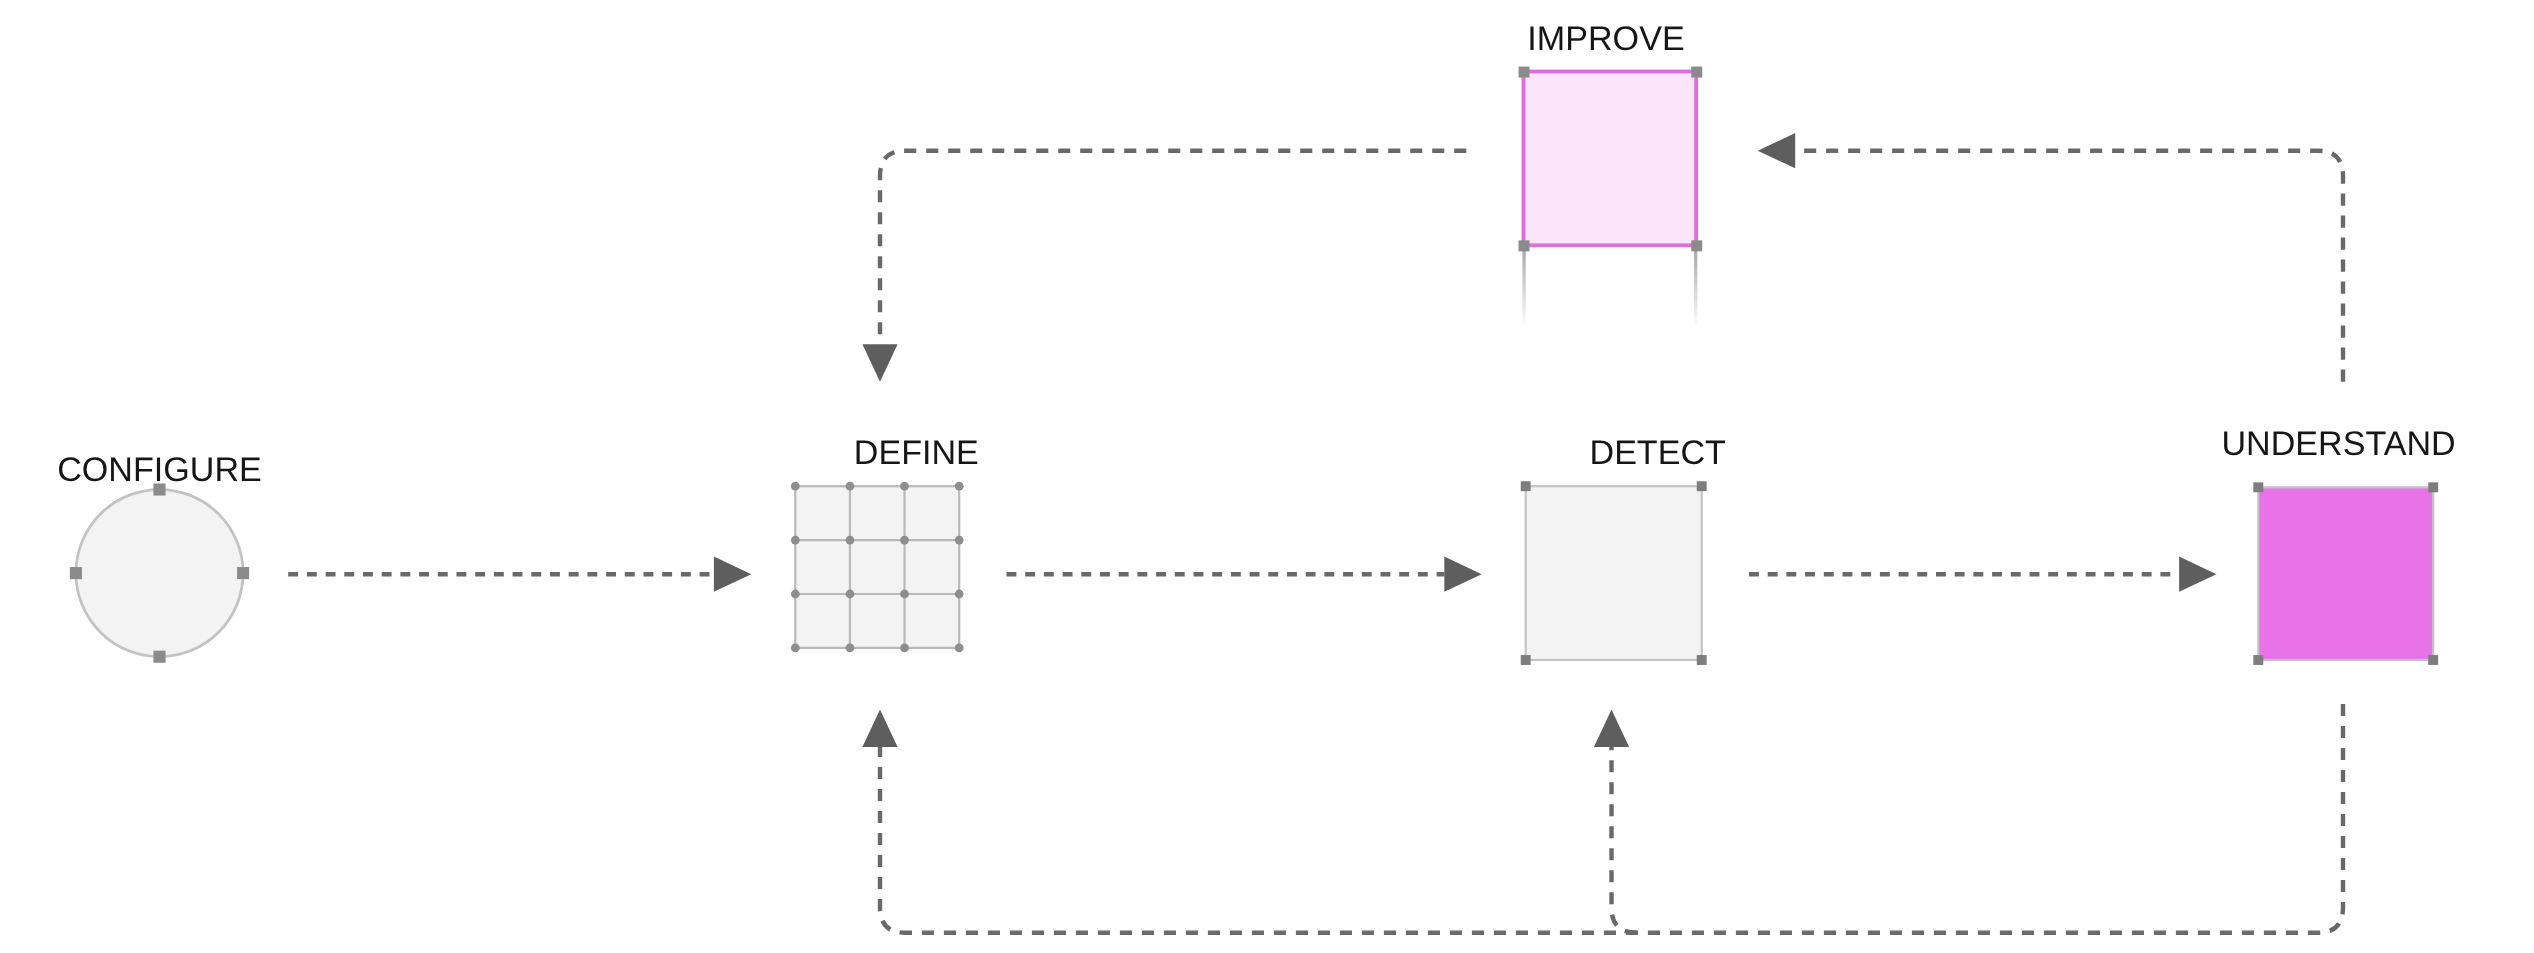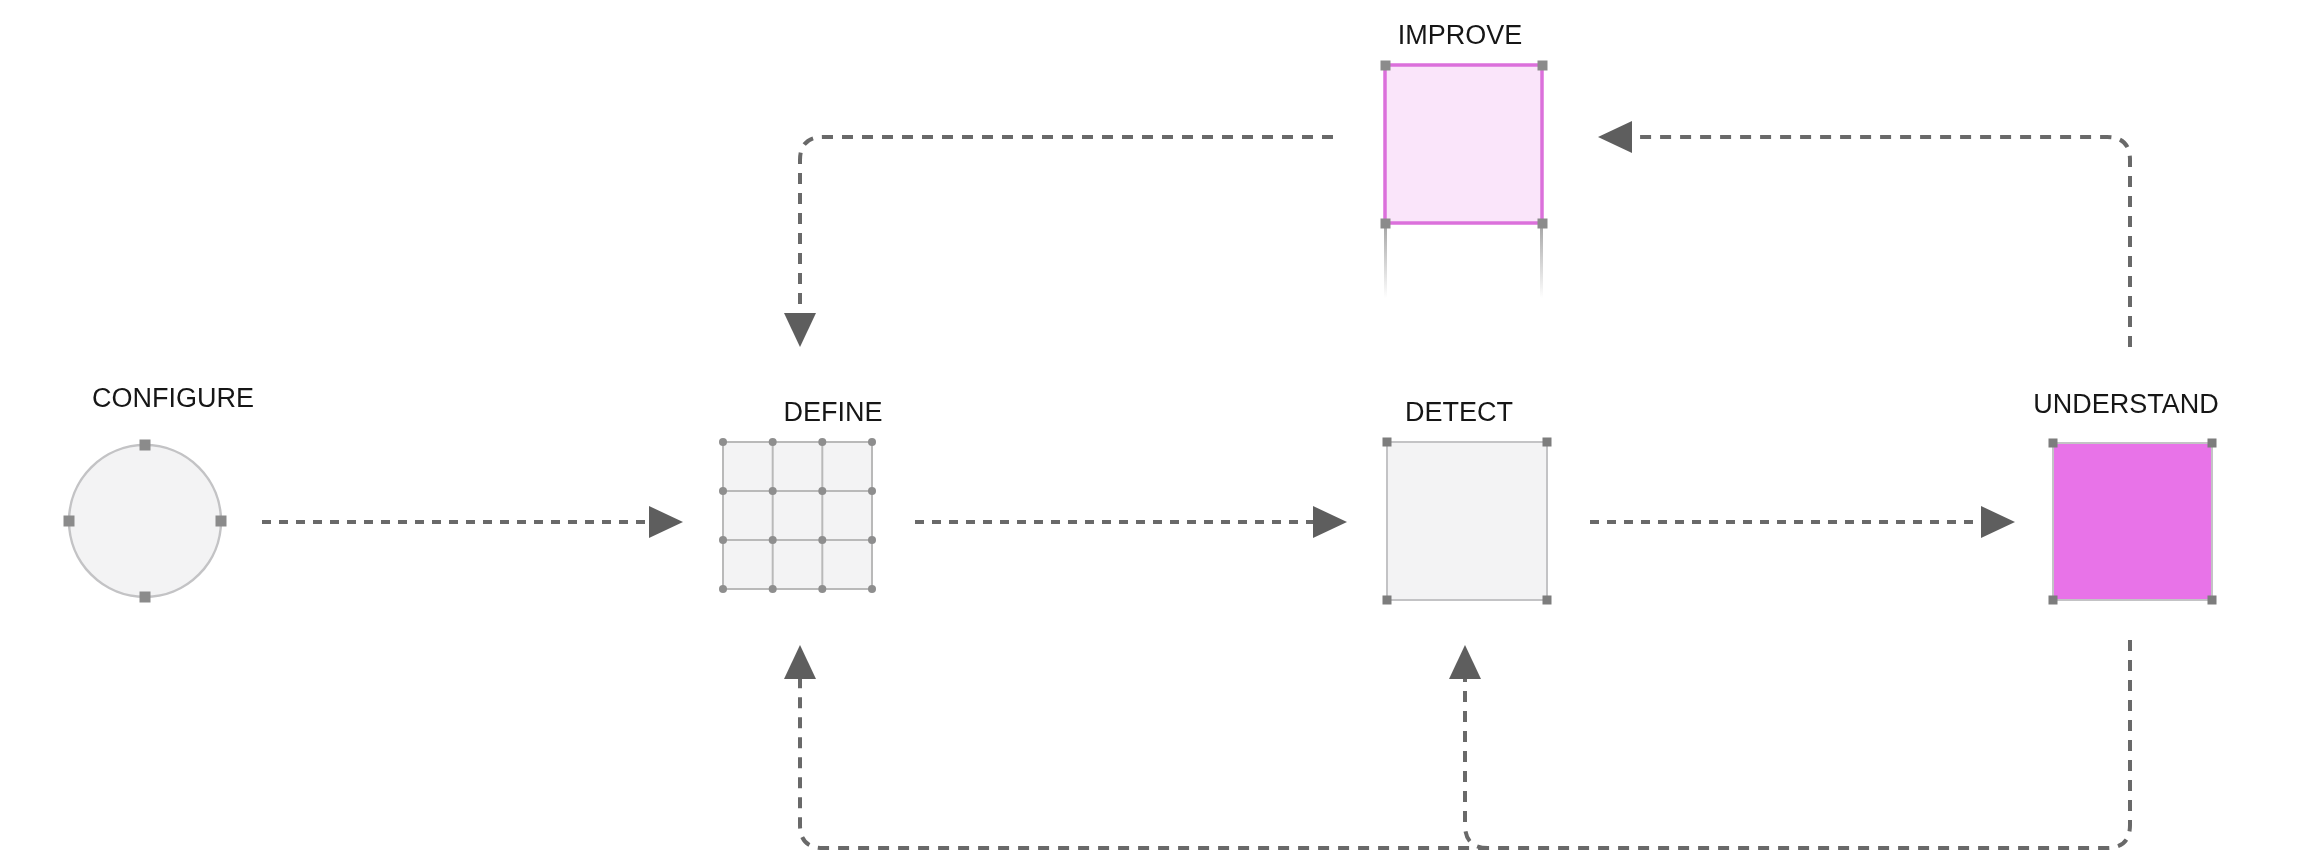--- a/index.html
+++ b/index.html
@@ -3,31 +3,31 @@
 <meta charset="utf-8">
 <style>
   html,body{margin:0;padding:0;background:#ffffff;}
   body{width:2304px;height:866px;overflow:hidden;position:relative;
        font-family:"Liberation Sans", sans-serif;}
   .canvas{position:absolute;left:0;top:0;width:2304px;height:866px;background:#ffffff;}
   svg.layer{position:absolute;left:0;top:0;}
   .node-label{
     position:absolute;
     transform:translateX(-50%);
-    font-size:27px;
+    font-size:31px;
     font-weight:500;
     line-height:34px;
     letter-spacing:0px;
     color:#161616;
     white-space:nowrap;
     user-select:none;
   }
-  #label-configure {left:145px;  top:381px;margin-left:28px;}
+  #label-configure {left:145px;  top:410px;}
   #label-define    {left:800px;  top:395px;margin-left:33px;}
-  #label-detect    {left:1459px; top:395px;text-align:right;}
+  #label-detect    {left:1507px; top:395px;text-align:right;}
   #label-understand{left:2126px; top:387px;}
   #label-improve   {left:1460px; top:18px;}
 </style>
 </head>
 <body>
 
 <div class="canvas">
 
   <svg class="layer" width="2304" height="866" viewBox="0 0 2304 866">
     <defs>

